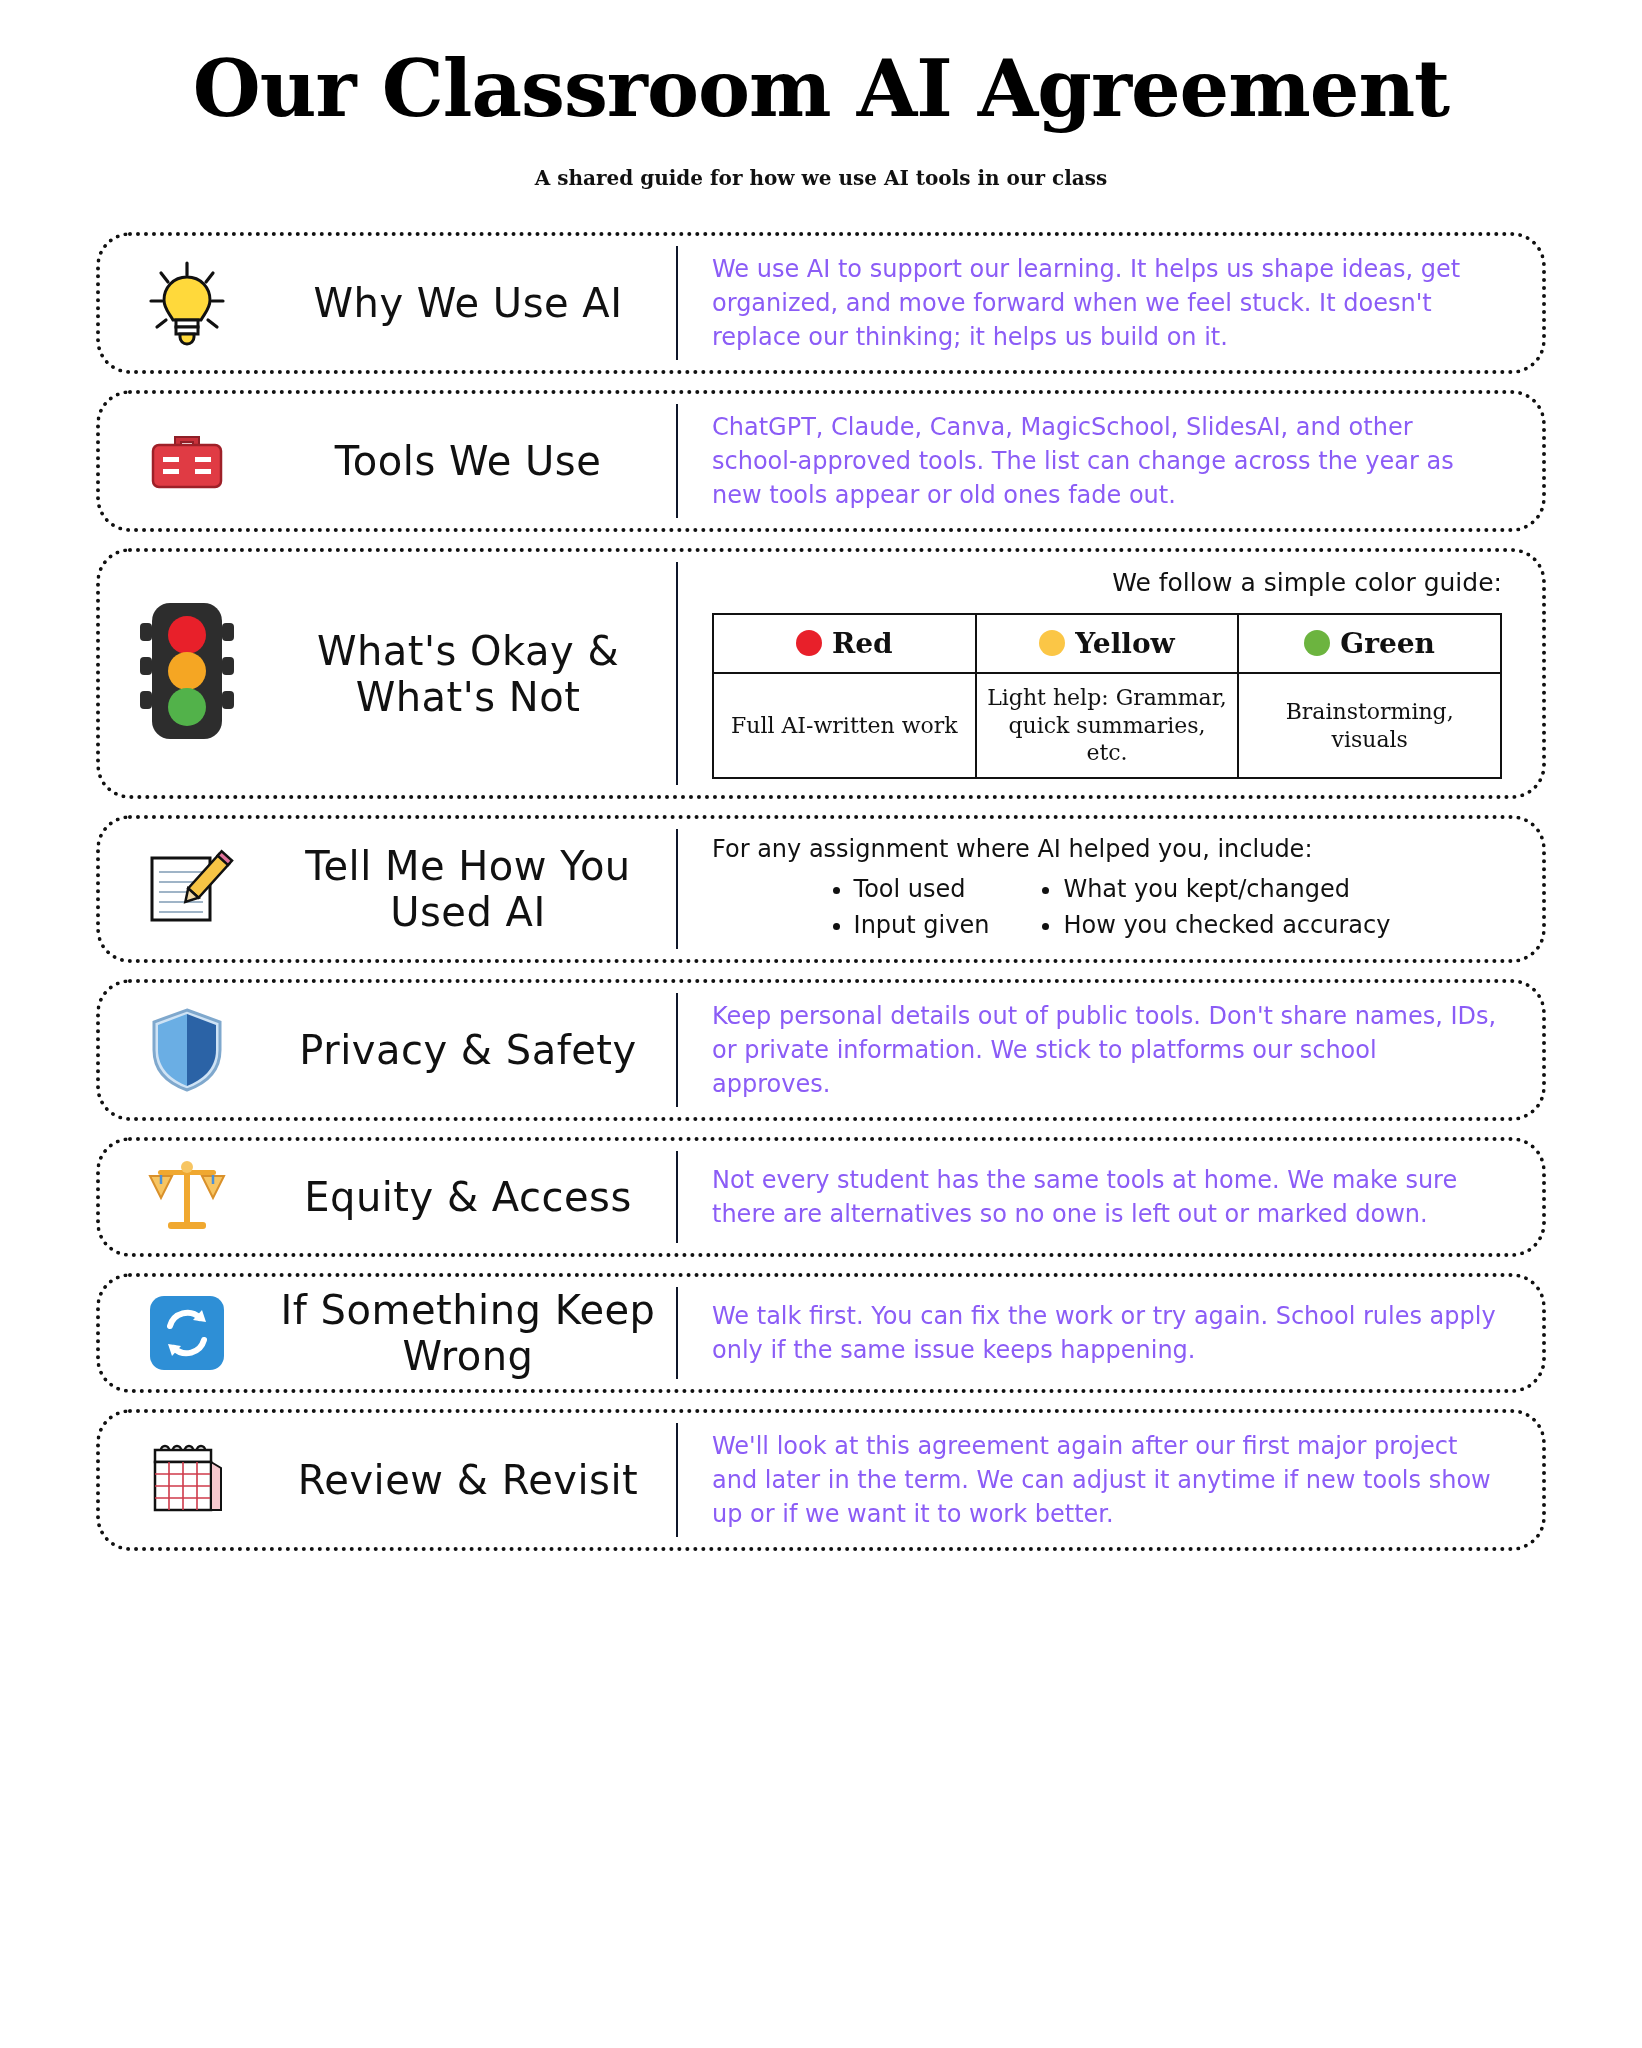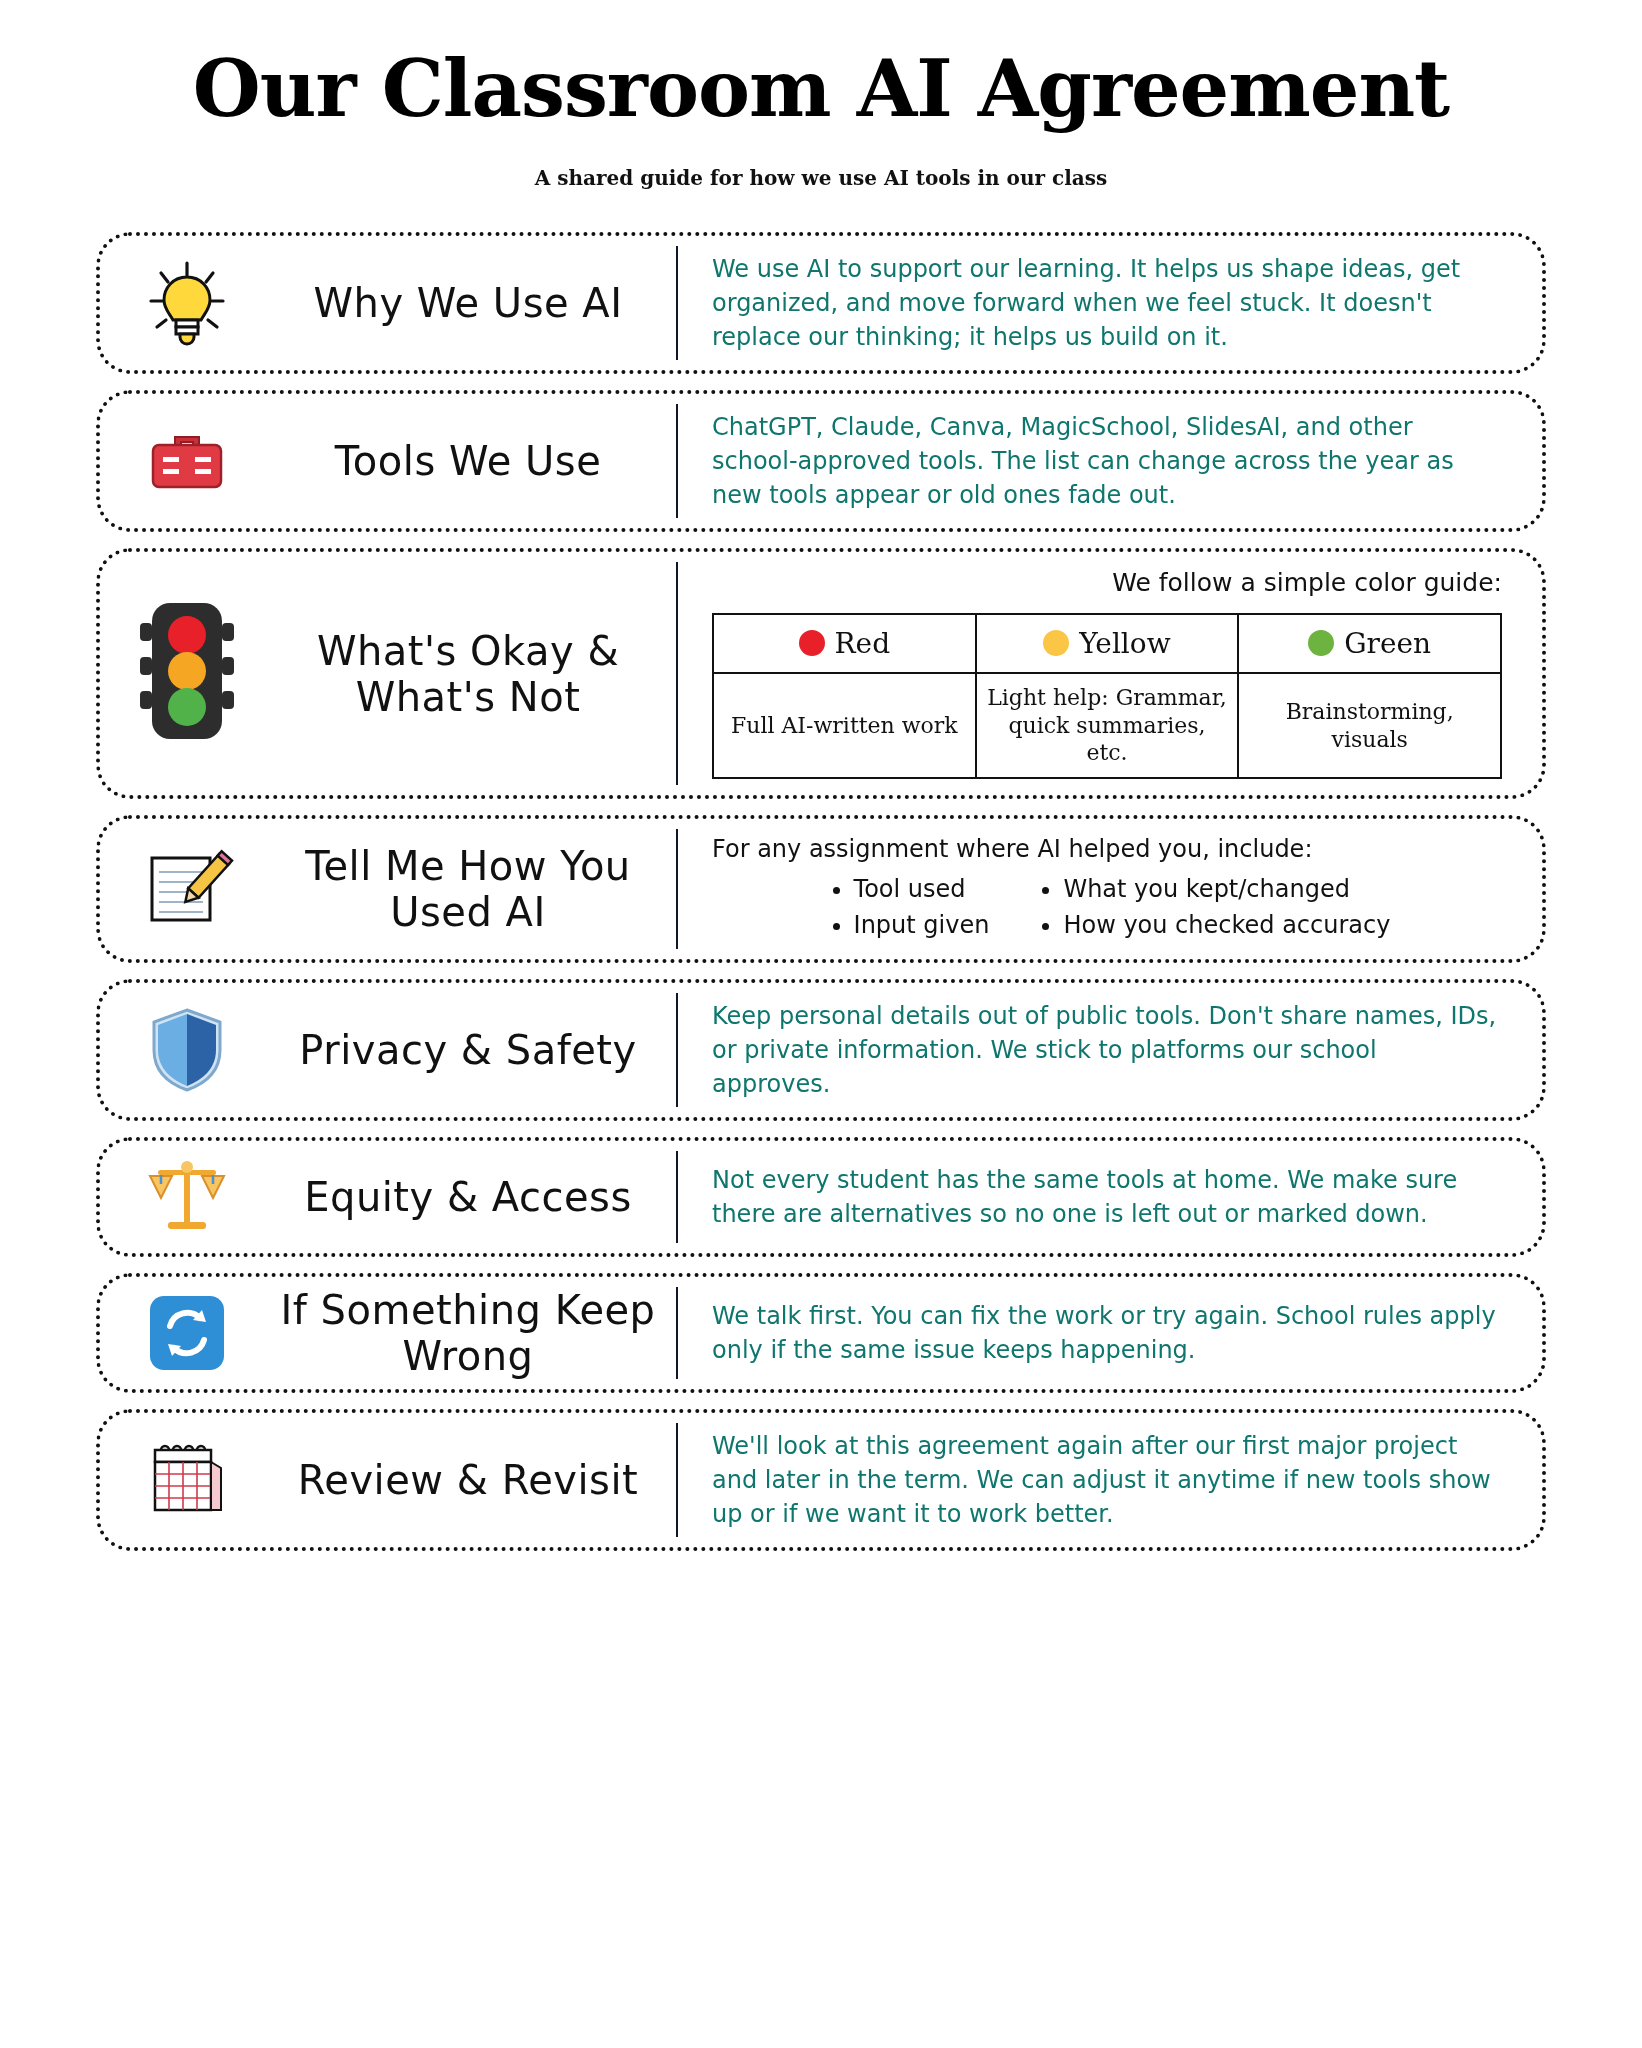--- a/index.html
+++ b/index.html
@@ -87,21 +87,21 @@
     line-height: 1.15;
     letter-spacing: 0.5px;
     text-align: center;
     flex: 1 1 auto;
     color: #111111;
   }
   .body-text {
     font-family: "DejaVu Sans", sans-serif;
     font-size: 24px;
     line-height: 1.42;
-    color: #0f766e;
+    color: #8b5cf6;
   }
 
   
   .guide-lead {
     font-family: "DejaVu Sans", sans-serif;
     font-size: 25px;
     text-align: right;
     margin-bottom: 16px;
   }
   table.guide {
@@ -110,21 +110,21 @@
     table-layout: fixed;
   }
   table.guide th, table.guide td {
     border: 2px solid #111111;
     text-align: center;
     padding: 10px 8px;
   }
   table.guide th {
     font-family: "DejaVu Serif", serif;
     font-size: 28px;
-    font-weight: normal;
+    font-weight: bold;
     padding: 12px 6px;
   }
   table.guide td {
     font-family: "DejaVu Serif", serif;
     font-size: 22px;
     line-height: 1.25;
     font-weight: normal;
   }
   .dot {
     display: inline-block;

